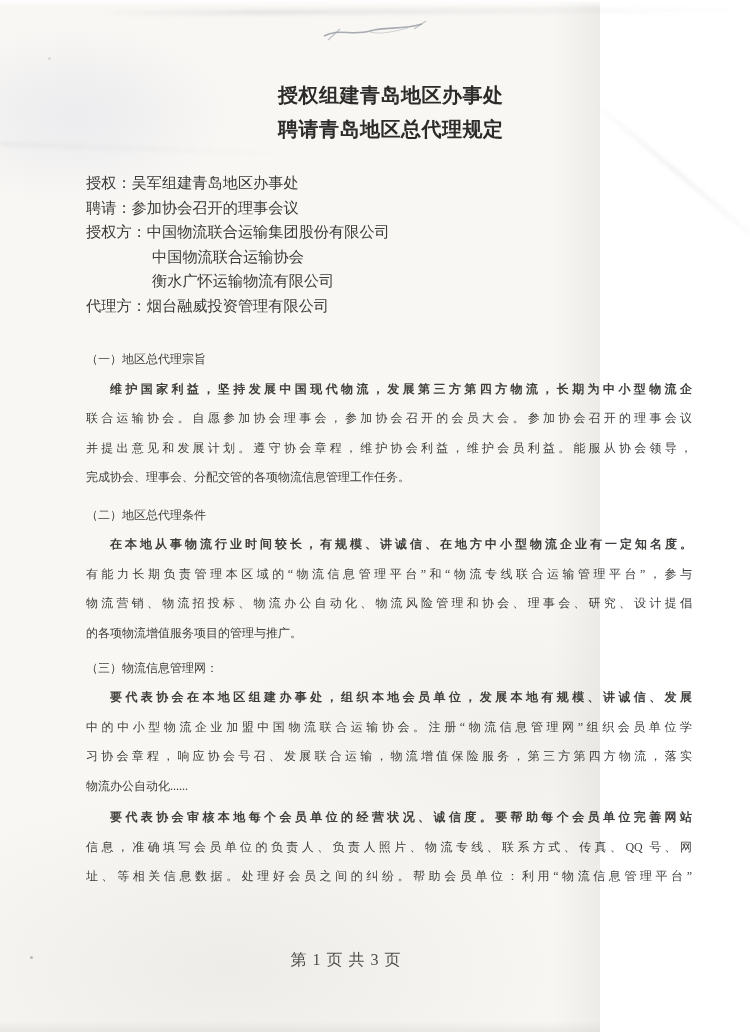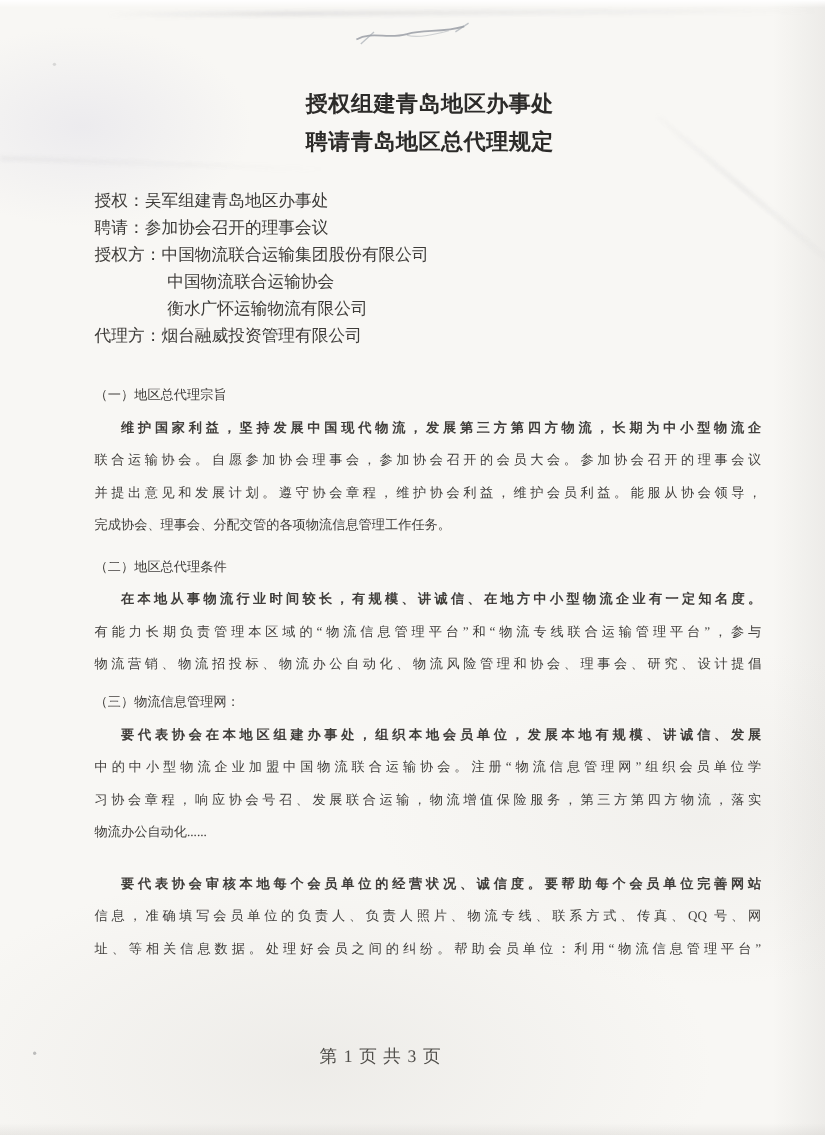--- a/index.html
+++ b/index.html
@@ -4,21 +4,21 @@
 <style>
   html, body {
     margin: 0; padding: 0;
     width: 750px; height: 1032px;
     overflow: hidden;
     background: #ffffff;
     font-family: "Liberation Serif", serif;
   }
   .page {
     position: relative;
-    width: 750px; height: 1032px;
+    width: 600px; height: 1032px;
     color: #3f3d3a;
     background-color: #f8f7f4;
     background-image:
       radial-gradient(ellipse 220px 130px at 75px 115px, rgba(214,213,227,0.35), transparent 70%),
       radial-gradient(ellipse 420px 220px at 85% 72%, rgba(206,203,199,0.16), transparent 70%),
       radial-gradient(ellipse 520px 260px at 38% 94%, rgba(200,197,192,0.22), transparent 70%),
       linear-gradient(180deg, #ffffff 0px, rgba(255,255,255,0) 7px),
       linear-gradient(0deg, rgba(204,201,197,0.30) 0px, rgba(204,201,197,0) 11px),
       linear-gradient(270deg, rgba(196,194,191,0.22) 0px, rgba(196,194,191,0) 48px);
   }
@@ -61,21 +61,21 @@
   .meta-line.cont { padding-left: 66px; }
 
   
   .body-block {
     position: absolute; left: 86px; top: 345px; width: 606px;
     font-size: 12px; line-height: 29.5px;
     color: #403e3b;
   }
   .body-block > .section:nth-child(2) { margin-top: 8px; }
   .body-block > .section:nth-child(3) { margin-top: 5.5px; }
-  .para + .para { margin-top: 17px; }
+  .para + .para { margin-top: 2px; }
   .heading { text-align: left; white-space: nowrap; }
   .line {
     white-space: nowrap;
     text-align: justify;
     text-align-last: justify;
     text-justify: inter-character;
     overflow: visible;
   }
   .line.first { text-indent: 2em; font-weight: bold; }
   .line.end { text-align-last: left; }
@@ -128,20 +128,21 @@
           <div class="line">并提出意见和发展计划。遵守协会章程，维护协会利益，维护会员利益。能服从协会领导，</div>
           <div class="line end">完成协会、理事会、分配交管的各项物流信息管理工作任务。</div>
         </div>
       </div>
       <div class="section">
         <div class="heading">（二）地区总代理条件</div>
         <div class="para">
           <div class="line first">在本地从事物流行业时间较长，有规模、讲诚信、在地方中小型物流企业有一定知名度。</div>
           <div class="line">有能力长期负责管理本区域的“物流信息管理平台”和“物流专线联合运输管理平台”，参与</div>
           <div class="line">物流营销、物流招投标、物流办公自动化、物流风险管理和协会、理事会、研究、设计提倡</div>
+          <div class="line end">的各项物流增值服务项目的管理与推广。</div>
         </div>
       </div>
       <div class="section">
         <div class="heading">（三）物流信息管理网：</div>
         <div class="para">
           <div class="line first">要代表协会在本地区组建办事处，组织本地会员单位，发展本地有规模、讲诚信、发展</div>
           <div class="line">中的中小型物流企业加盟中国物流联合运输协会。注册“物流信息管理网”组织会员单位学</div>
           <div class="line">习协会章程，响应协会号召、发展联合运输，物流增值保险服务，第三方第四方物流，落实</div>
           <div class="line end">物流办公自动化......</div>
         </div>

